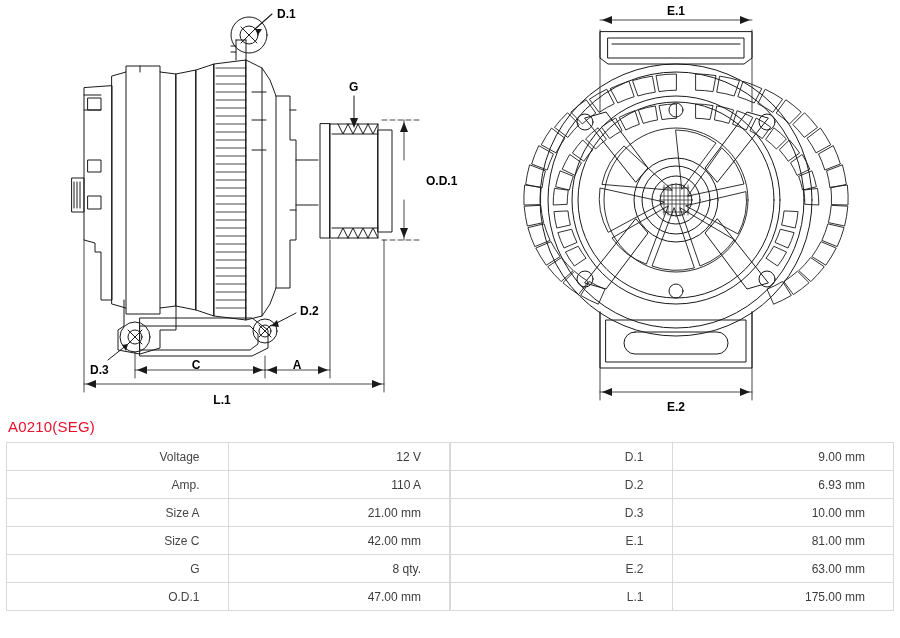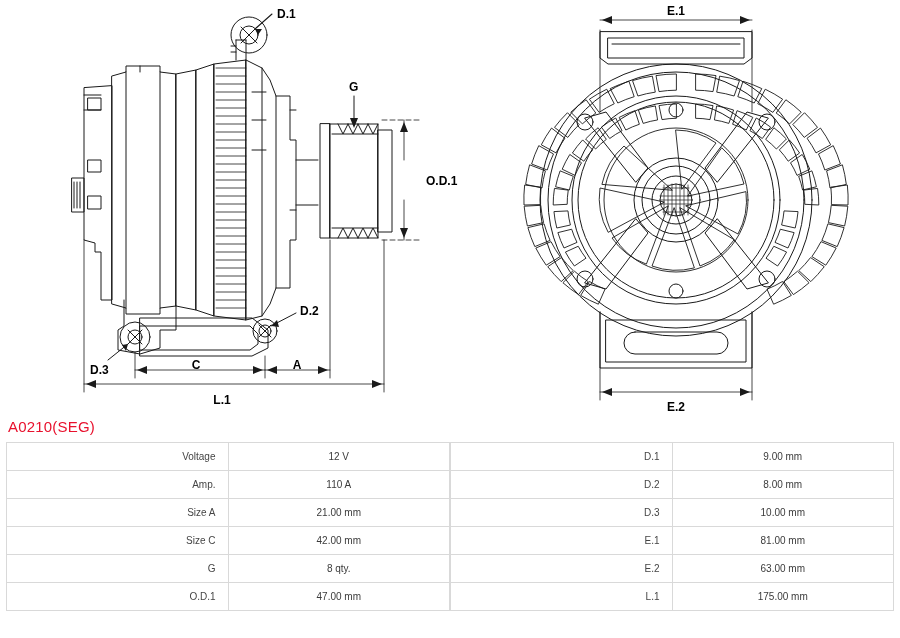--- a/index.html
+++ b/index.html
@@ -37,32 +37,32 @@
     gap: 0px;
   }
   table.spec {
     border-collapse: collapse;
     width: 444px;
     table-layout: fixed;
   }
   table.spec td {
     border: 1px solid #d9d9d9;
     height: 28px;
-    font-size: 10px;
-    padding: 0 12px;
+    font-size: 12px;
+    padding: 0 28px;
     color: #3b3b3b;
     background: #ffffff;
   }
   table.spec td.label {
     text-align: right;
     width: 50%;
     color: #454545;
   }
   table.spec td.value {
-    text-align: center;
+    text-align: right;
     width: 50%;
     color: #3b3b3b;
   }
   .svg-text-b {
     font-family: "Liberation Sans", sans-serif;
     font-size: 12px;
     font-weight: bold;
     fill: #000000;
   }
 </style>
@@ -415,21 +415,21 @@
   </table>
 
   <table class="spec">
     <tbody>
       <tr>
         <td class="label">D.1</td>
         <td class="value">9.00 mm</td>
       </tr>
       <tr>
         <td class="label">D.2</td>
-        <td class="value">8.00 mm</td>
+        <td class="value">6.93 mm</td>
       </tr>
       <tr>
         <td class="label">D.3</td>
         <td class="value">10.00 mm</td>
       </tr>
       <tr>
         <td class="label">E.1</td>
         <td class="value">81.00 mm</td>
       </tr>
       <tr>

